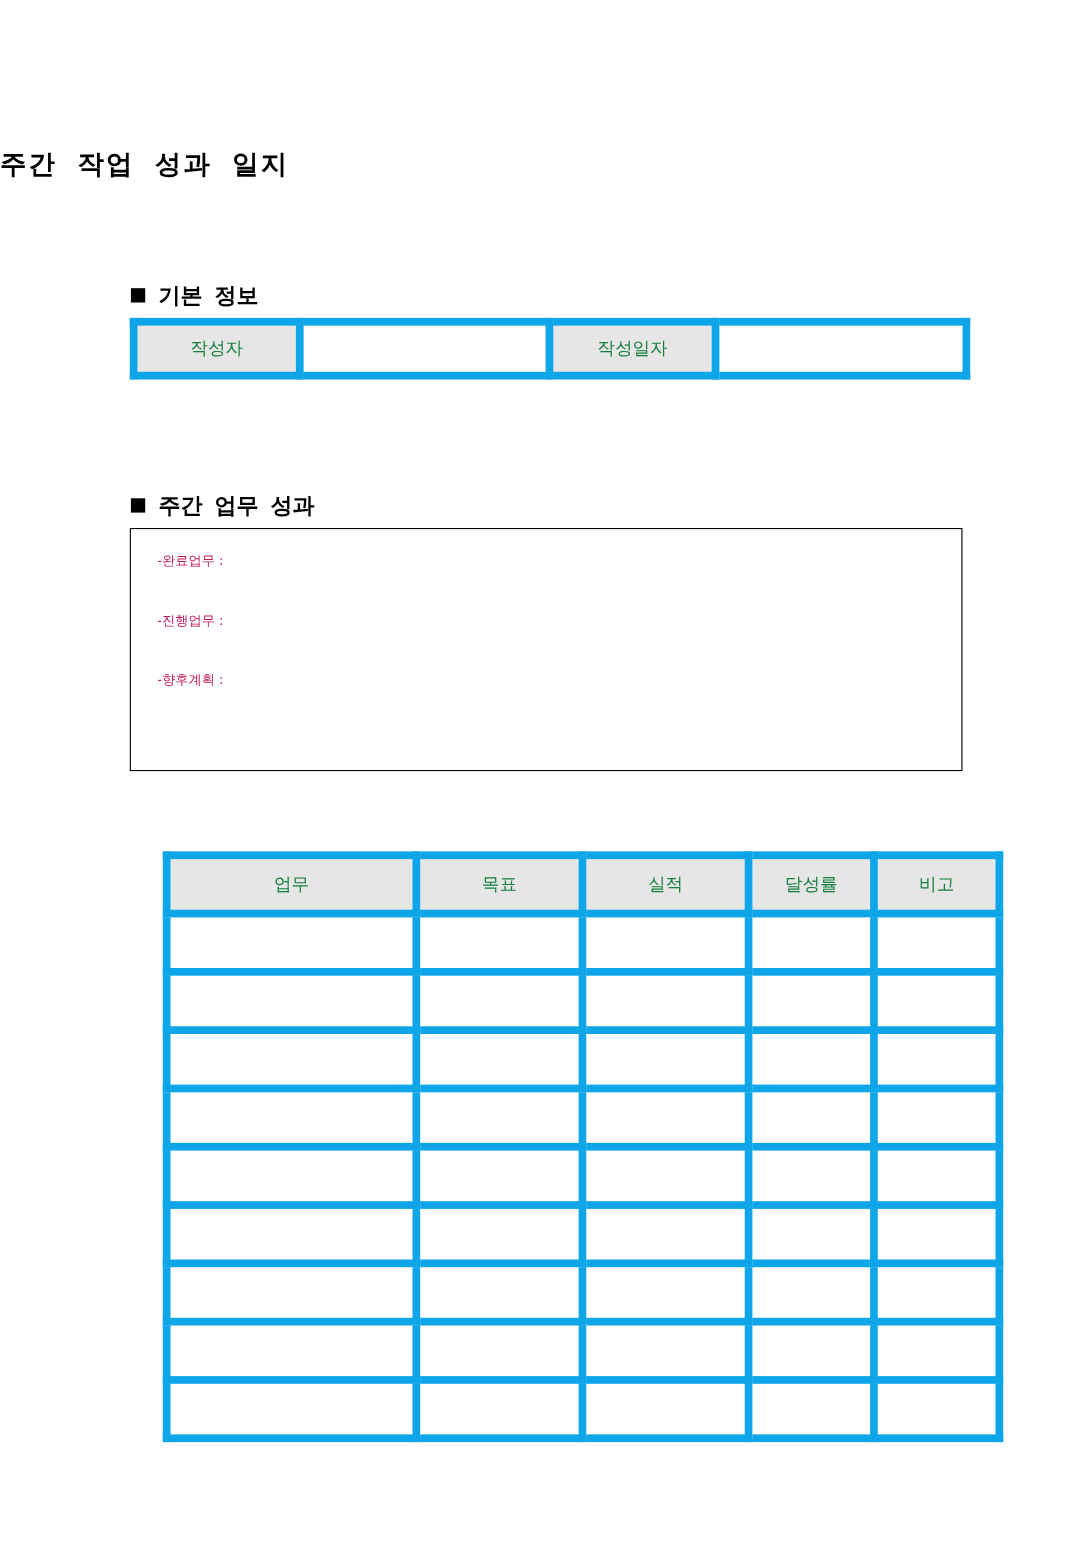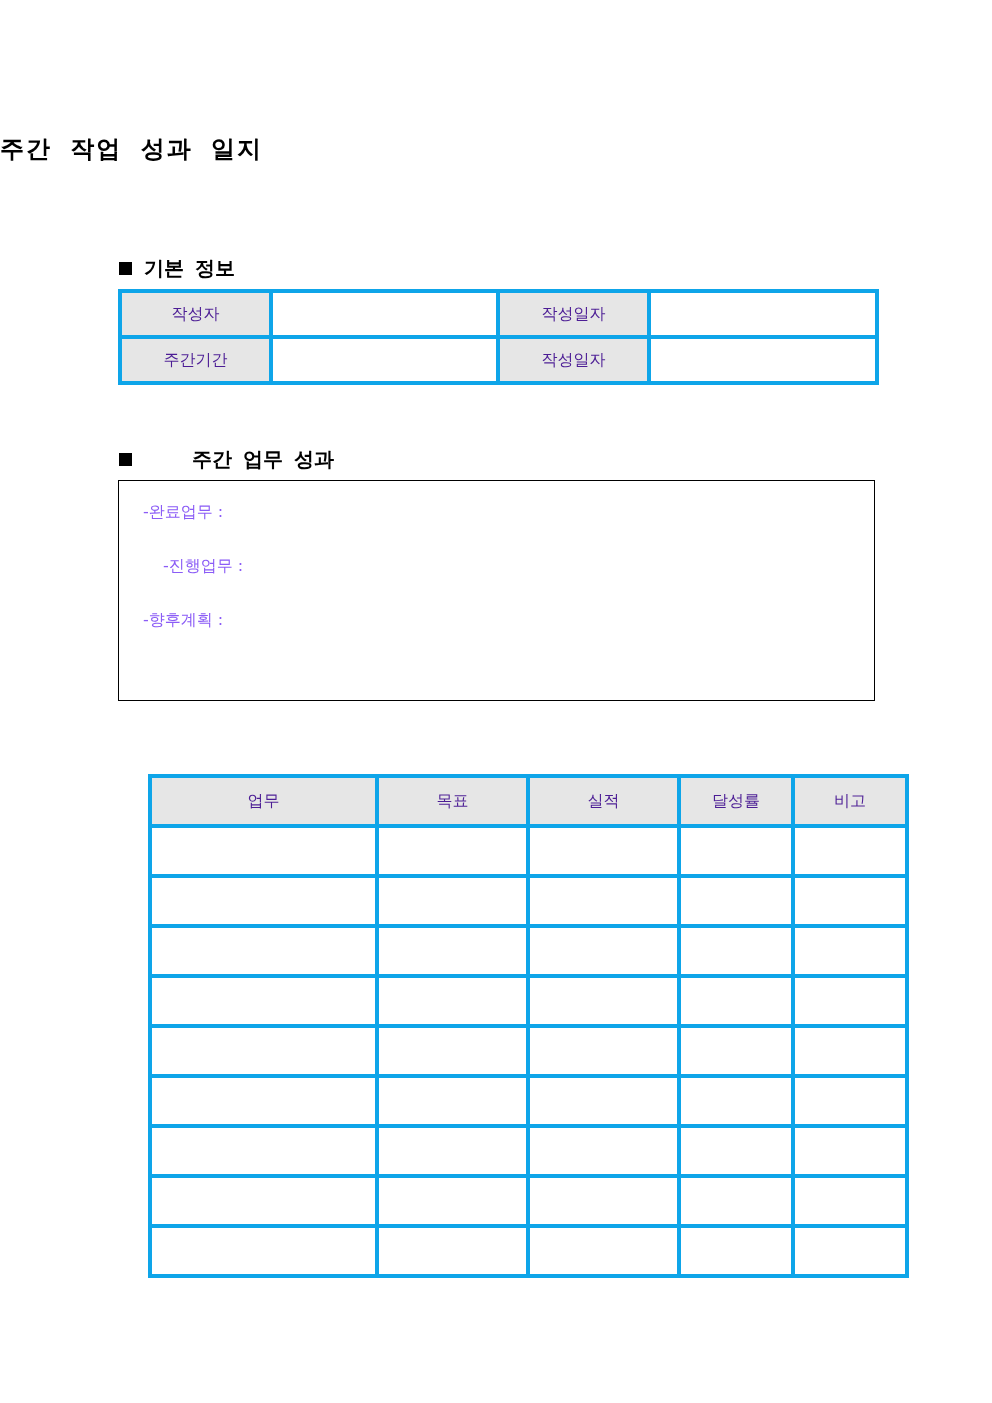--- a/index.html
+++ b/index.html
@@ -12,30 +12,30 @@
       font-size: 24px; font-weight: bold; letter-spacing: 2px; word-spacing: 8px;
     }
     .section-heading {
       position: absolute; left: 119px; font-size: 20px; font-weight: bold;
       display: flex; align-items: center; word-spacing: 4px;
     }
     .section-heading .sq {
       display: inline-block; width: 13px; height: 13px; background: #000; margin-right: 12px;
     }
     table { border-collapse: collapse; position: absolute; table-layout: fixed; }
-    td, th { border: 4px solid #0ea5e9; padding: 0; font-weight: normal; font-size: 16px; color: #4c1d95; }
+    td, th { border: 7px solid #0ea5e9; padding: 0; font-weight: normal; font-size: 16px; color: #15803d; }
     .info-table { left: 118px; top: 289px; width: 757px; }
     .info-table td { height: 42px; text-align: center; }
     .info-table td.label { background: #e6e6e6; }
     .summary-box {
       position: absolute; left: 118px; top: 480px; width: 755px; height: 219px;
       border: 1px solid #000;
     }
     .summary-line {
-      position: absolute; left: 24px; font-size: 16px; color: #8b5cf6;
+      position: absolute; left: 24px; font-size: 12px; color: #be185d;
     }
     .perf-table { left: 118px; top: 774px; width: 757px; margin-left: 30px; }
     .perf-table th { background: #e6e6e6; height: 46px; text-align: center; }
     .perf-table td { height: 46px; }
   </style>
 </head>
 <body>
 
 <div class="title">주간 작업 성과 일지</div>
 
@@ -51,37 +51,31 @@
       <col style="width:151px">
       <col style="width:228px">
   </colgroup>
   <tbody>
       <tr>
     <td class="label">작성자</td>
     <td></td>
     <td class="label">작성일자</td>
     <td></td>
   </tr>
-  <tr>
-    <td class="label">주간기간</td>
-    <td></td>
-    <td class="label">작성일자</td>
-    <td></td>
-  </tr>
 </tbody>
   </table>
 
-<div class="section-heading" style="top:446px;gap:48px;">
+<div class="section-heading" style="top:446px;">
   <span class="sq"></span>
   <span>주간 업무 성과</span>
 </div>
 
 <div class="summary-box">
   <div class="summary-line" style="top:21px;">-완료업무 :</div>
-  <div class="summary-line" style="top:75px;margin-left:20px;">-진행업무 :</div>
+  <div class="summary-line" style="top:75px;">-진행업무 :</div>
   <div class="summary-line" style="top:129px;">-향후계획 :</div>
 </div>
 
 <table class="perf-table">
   <colgroup>
     <col style="width:227px">
       <col style="width:151px">
       <col style="width:151px">
       <col style="width:114px">
       <col style="width:114px">

